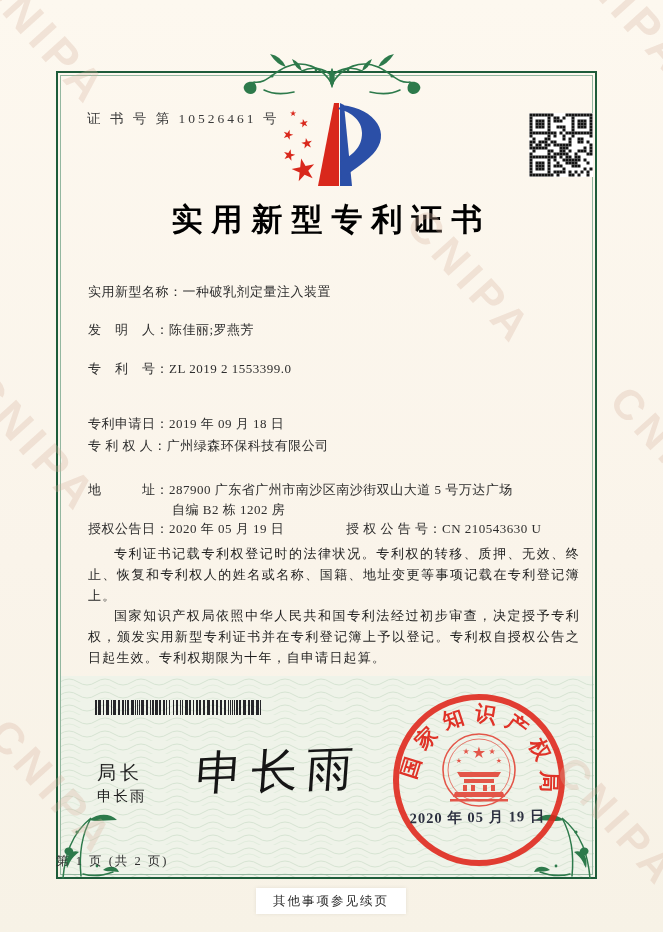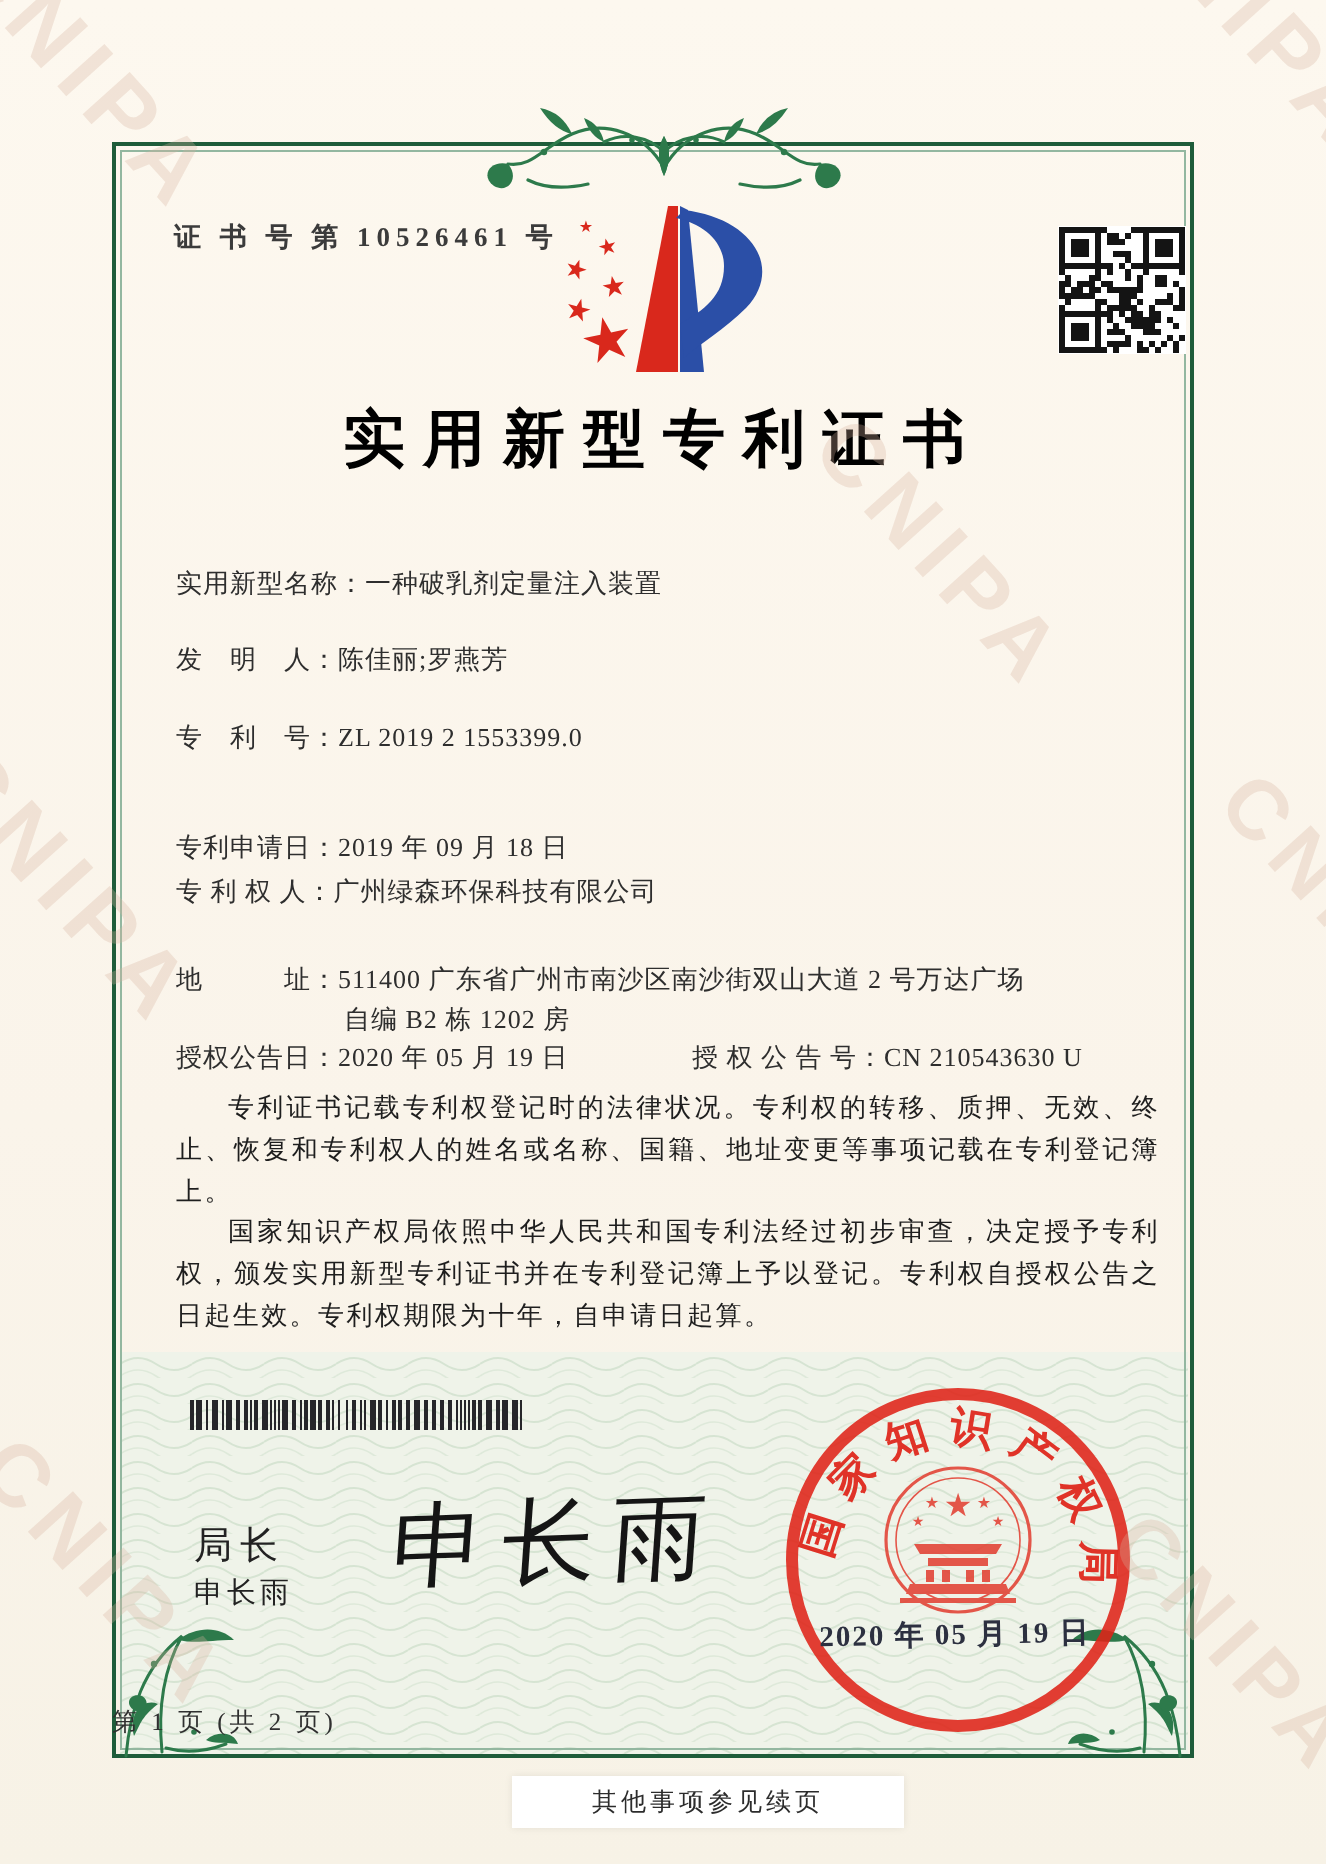--- a/index.html
+++ b/index.html
@@ -21,21 +21,21 @@
     left:56px;top:71px;width:541px;height:808px;
     border:2.5px solid #1e5c3a;box-sizing:border-box;
   }
   .frame-inner{
     position:absolute;left:2px;top:2px;right:2px;bottom:2px;
     border:1px solid #93b7a0;
   }
   
   .guilloche{left:60px;top:676px;width:534px;height:201px;overflow:hidden;}
   
-  .cert-no{left:87px;top:110px;font-size:13.5px;letter-spacing:3px;color:#3b3b3b;font-weight:bold;}
+  .cert-no{left:87px;top:110px;font-size:13.5px;letter-spacing:3px;color:#3b3b3b;}
   
   .title{
     left:0;top:199px;width:663px;text-align:center;
     font-size:31px;font-weight:600;letter-spacing:9px;color:#000000;
   }
   .frow{position:absolute;left:88px;width:492px;line-height:20px;font-size:13px;color:#2e2e2e;letter-spacing:0.5px;}
   .frow .lab{color:#2e2e2e;}
   .addr2{padding-left:84px;}
   .grant-pair2{position:absolute;left:258px;top:0;}
   
@@ -58,21 +58,21 @@
   .seal-ring{position:absolute;left:0;top:0;width:160px;height:160px;
     border:6px solid rgba(223,35,24,0.88);border-radius:50%;}
   .seal-date{
     left:405px;top:808px;width:145px;text-align:center;font-size:14.5px;
     color:#2c3040;letter-spacing:1px;transform:rotate(-1deg);font-weight:600;
   }
   
   .page-info{left:56px;top:853px;width:512px;text-align:left;font-size:12.5px;
     letter-spacing:2px;color:#2f2f2f;}
   .cont-strip{
-    left:256px;top:888px;width:196px;height:26px;background:#ffffff;
+    left:256px;top:888px;width:150px;height:26px;background:#ffffff;
     box-shadow:0 0 4px rgba(0,0,0,0.08);display:flex;align-items:center;justify-content:center;
   }
   .cont-strip span{font-size:12.5px;letter-spacing:2px;color:#2c2c2c;}
 </style>
 </head>
 <body>
 
 <div class="abs guilloche">
   <svg width="534" height="201" xmlns="http://www.w3.org/2000/svg">
     <defs>
@@ -403,21 +403,21 @@
 <div class="frow" style="top:359px;">
   <span class="lab">专　利　号：</span><span>ZL 2019 2 1553399.0</span>
 </div>
 <div class="frow" style="top:414px;">
   <span class="lab">专利申请日：</span><span>2019 年 09 月 18 日</span>
 </div>
 <div class="frow" style="top:436px;">
   <span class="lab">专 利 权 人：</span><span>广州绿森环保科技有限公司</span>
 </div>
 <div class="frow" style="top:480px;">
-  <div><span class="lab">地　　　址：</span><span>511400 广东省广州市南沙区南沙街双山大道 2 号万达广场</span></div>
+  <div><span class="lab">地　　　址：</span><span>287900 广东省广州市南沙区南沙街双山大道 5 号万达广场</span></div>
   <div class="addr2">自编 B2 栋 1202 房</div>
 </div>
 <div class="frow" style="top:519px;">
   <span class="lab">授权公告日：</span><span>2020 年 05 月 19 日</span>
   <span class="grant-pair2">
     <span class="lab">授 权 公 告 号：</span><span>CN 210543630 U</span>
   </span>
 </div>
 
 <div class="abs paras">

